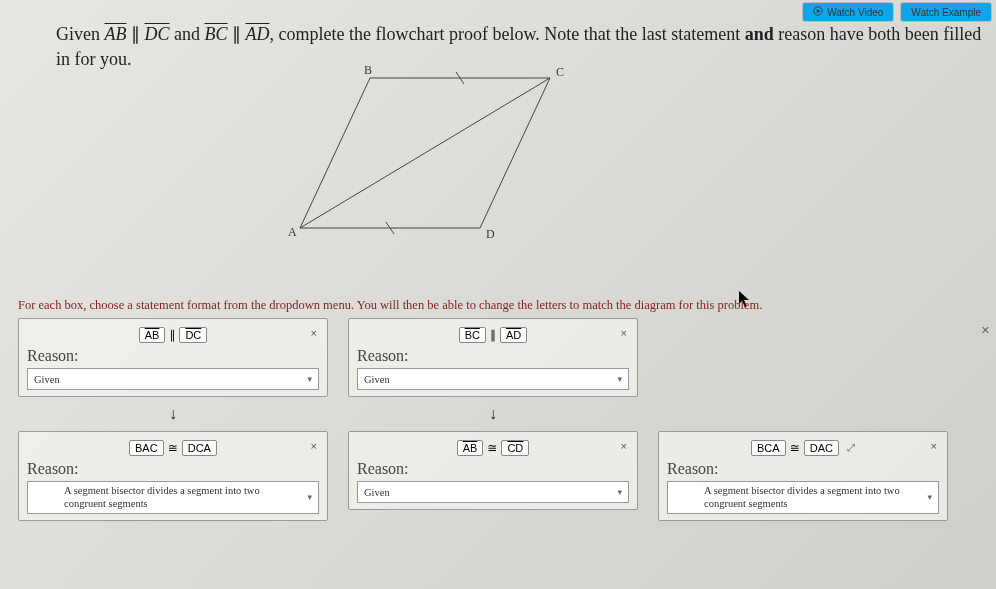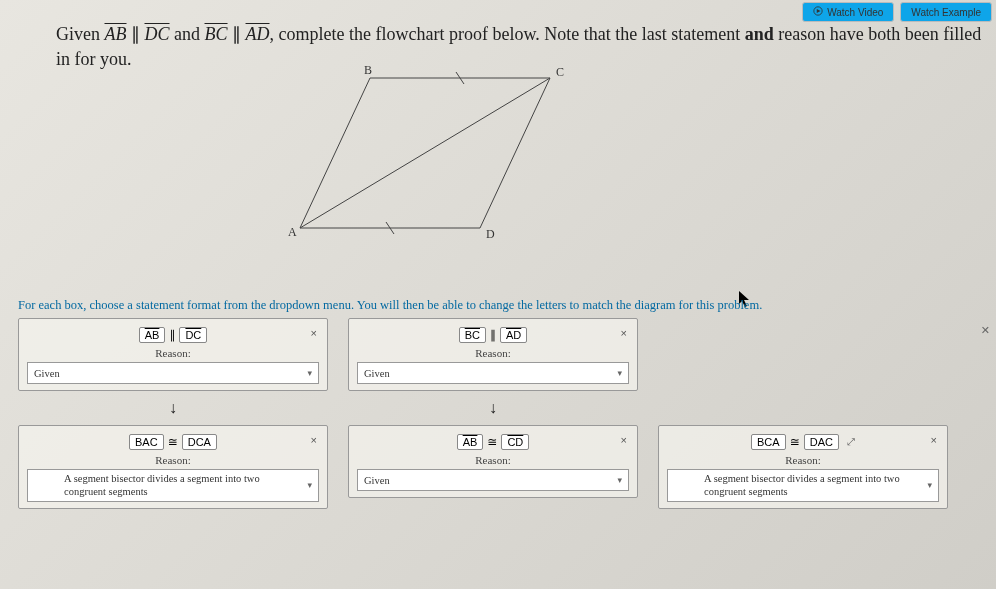--- a/index.html
+++ b/index.html
@@ -49,21 +49,21 @@
   .diagram {
     position: absolute;
     top: 58px;
     left: 270px;
   }
   .instr {
     position: absolute;
     top: 298px;
     left: 18px;
     font-size: 12.5px;
-    color: #0369a1;
+    color: #7f1d1d;
   }
   .cursor-icon {
     position: absolute;
     top: 290px;
     left: 738px;
     font-size: 16px;
     color: #000;
   }
   .flow {
     position: absolute;
@@ -106,22 +106,21 @@
     border: 1px solid #888;
     background: #fff;
     padding: 1px 5px;
     font-size: 11px;
     font-family: Arial, sans-serif;
     border-radius: 2px;
   }
   .segbar { text-decoration: overline; }
   .sym { font-size: 12px; }
   .reason-lbl {
-    text-align: center;
-    font-size: 11px;
+    font-size: 16px;
     color: #444;
     margin-bottom: 3px;
   }
   .reason-sel {
     border: 1px solid #999;
     background: #fff;
     font-size: 10.5px;
     padding: 3px 6px;
     width: 100%;
     display: flex;

